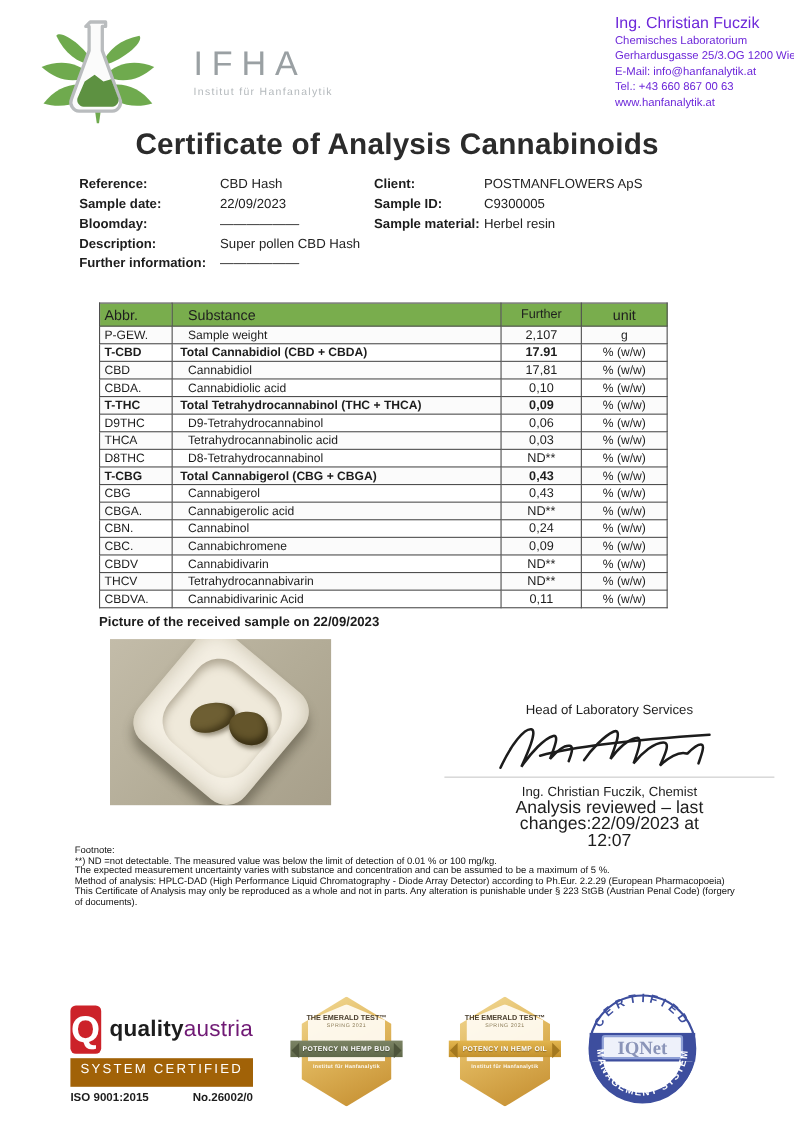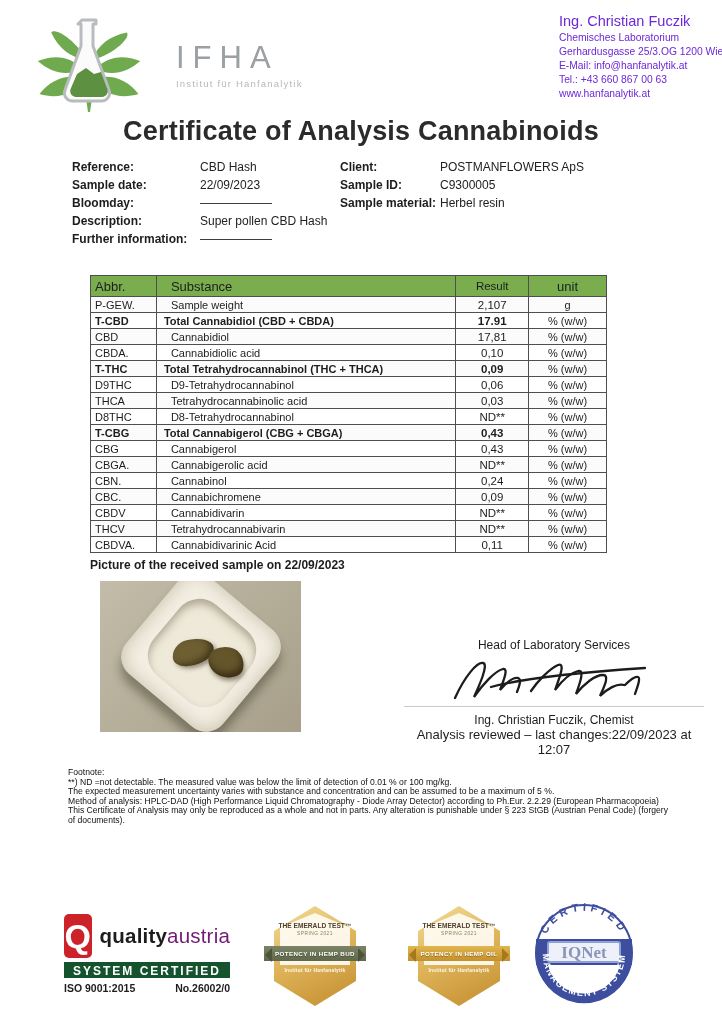--- a/index.html
+++ b/index.html
@@ -59,36 +59,36 @@
   .hash2 { position:absolute; left:108px; top:66px; width:36px; height:30px; background:#64552b;
     border-radius:55% 45% 48% 52% / 45% 60% 40% 55%; transform:rotate(12deg);
     box-shadow:inset -3px -4px 6px rgba(35,28,8,0.65), 2px 3px 4px rgba(60,50,25,0.5); }
 
   
   .sig-block { position:absolute; left:398px; top:638px; width:312px; text-align:center; }
   .sig-heading { font-size:12px; color:#1d1d1d; }
   .sig-svg { display:block; margin:2px auto 0; }
   .sig-line { border:none; border-top:1px solid #c9c9c9; margin:0 6px; }
   .sig-name { font-size:12px; margin-top:6px; }
-  .sig-review { font-size:13px; line-height:15px; }
+  .sig-review { font-size:16px; line-height:15px; }
 
   
   .footnote { position:absolute; left:68px; top:768px; width:600px; font-size:8.6px; line-height:9.6px; color:#111; }
   .footnote .fn-title { font-weight:400; }
 
   
   .qa-badge { position:absolute; left:64px; top:914px; width:166px; }
   .qa-top { display:flex; align-items:center; gap:8px; }
   .qa-q { width:44px; height:44px; background:#cc2229; border-radius:5px; color:#fff;
     font-size:34px; font-weight:700; display:flex; align-items:center; justify-content:center; }
   .qa-brand { font-size:20.5px; color:#1d1d1d; letter-spacing:0.2px; }
   .qa-brand .b { font-weight:700; }
   .qa-brand .l { font-weight:400; color:#701a75; }
-  .qa-bar { margin-top:4px; background:#14532d; color:#fff; text-align:center; font-weight:700;
-    font-size:12px; letter-spacing:2px; height:16px; line-height:18px; }
+  .qa-bar { margin-top:4px; background:#a16207; color:#fff; text-align:center; font-weight:400;
+    font-size:12px; letter-spacing:2px; height:26px; line-height:18px; }
   .qa-iso { display:flex; justify-content:space-between; font-size:10.5px; font-weight:700; margin-top:4px; }
 
   .emerald { position:absolute; width:110px; height:100px; }
   .emerald.bud { left:260px; top:906px; }
   .emerald.oil { left:404px; top:906px; }
   .em-hex { position:absolute; left:14px; top:0; width:82px; height:100px;
     clip-path:polygon(50% 0,100% 25%,100% 75%,50% 100%,0 75%,0 25%);
     background:linear-gradient(155deg,#f3dc9a 0%,#e0b65c 45%,#c38c2e 100%); }
   .em-hex-inner { position:absolute; left:20px; top:7px; width:70px; height:52px;
     clip-path:polygon(50% 0,100% 28%,100% 100%,0 100%,0 28%);
@@ -189,21 +189,21 @@
         <span class="val">Herbel resin</span>
       </div>
     </div>
   </div>
 
   <table class="results-table">
     <thead>
       <tr>
         <th class="col-abbr">Abbr.</th>
         <th class="col-substance">Substance</th>
-        <th class="col-result">Result</th>
+        <th class="col-result">Further</th>
         <th class="col-unit">unit</th>
       </tr>
     </thead>
     <tbody>
         <tr>
           <td class="col-abbr">P-GEW.</td>
           <td class="col-substance">Sample weight</td>
           <td class="col-result">2,107</td>
           <td class="col-unit">g</td>
         </tr>

